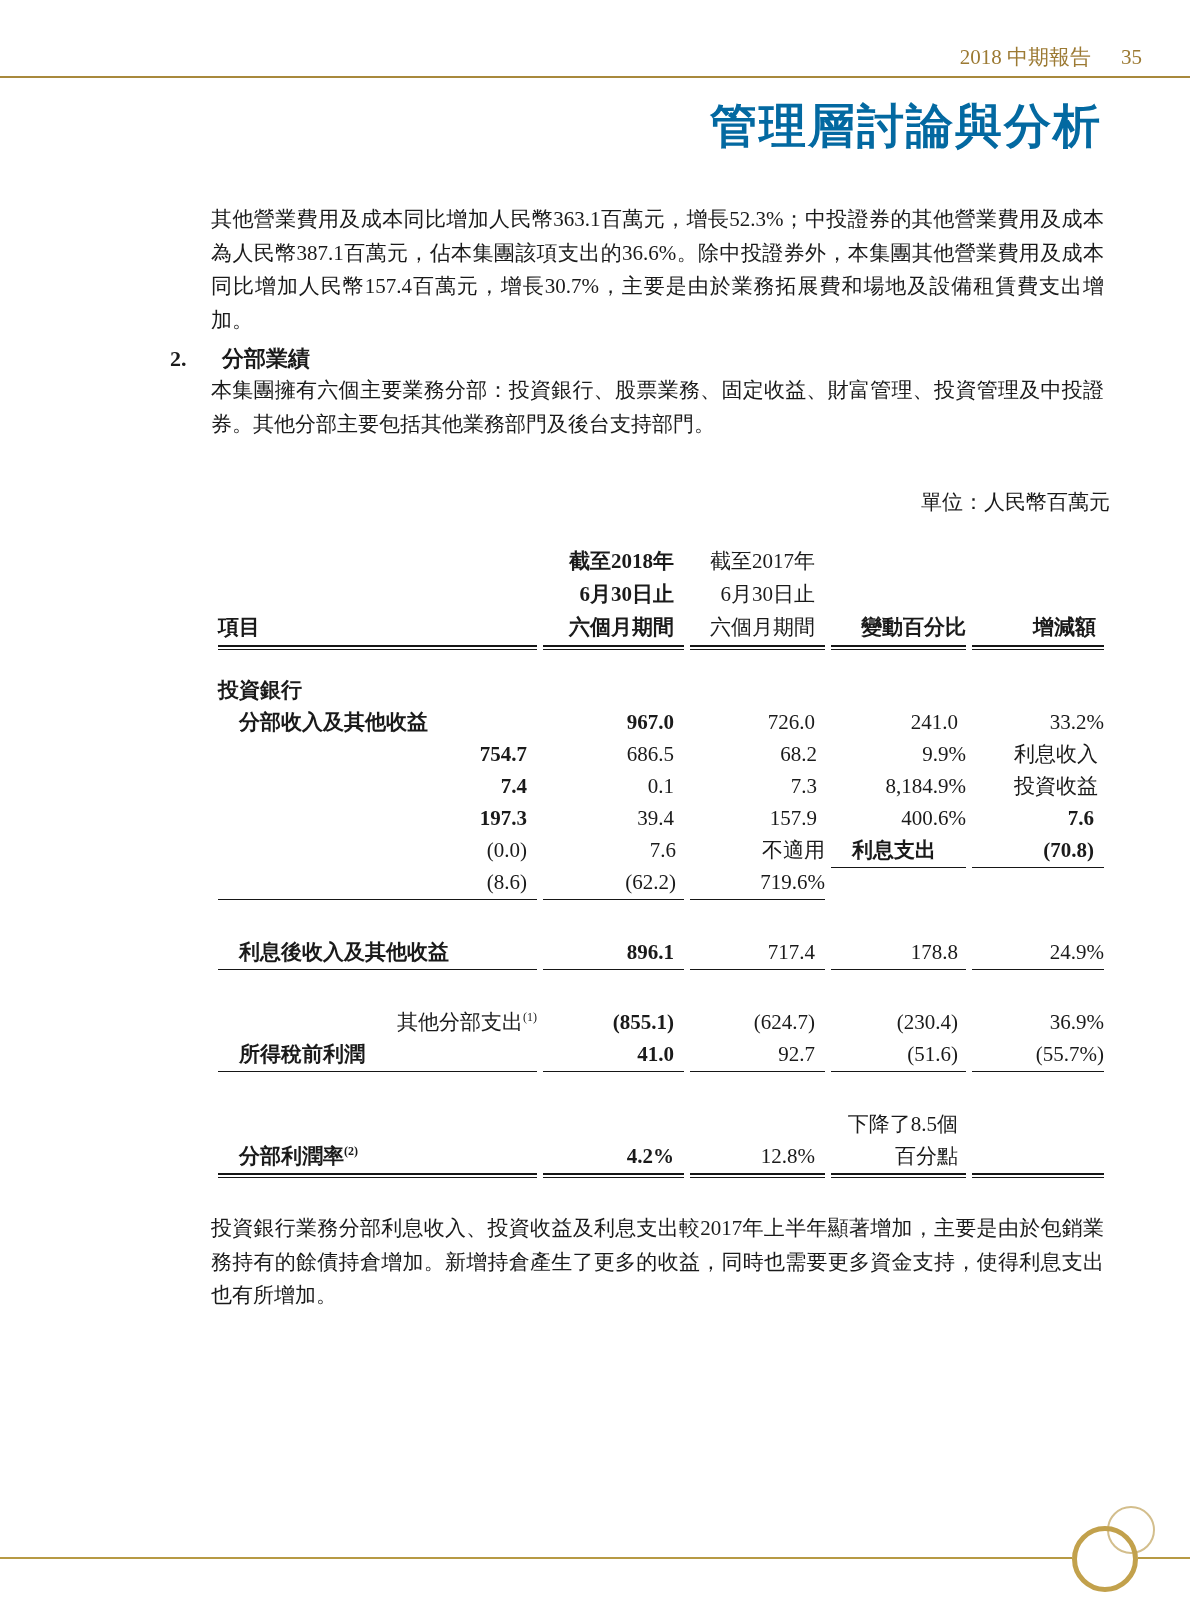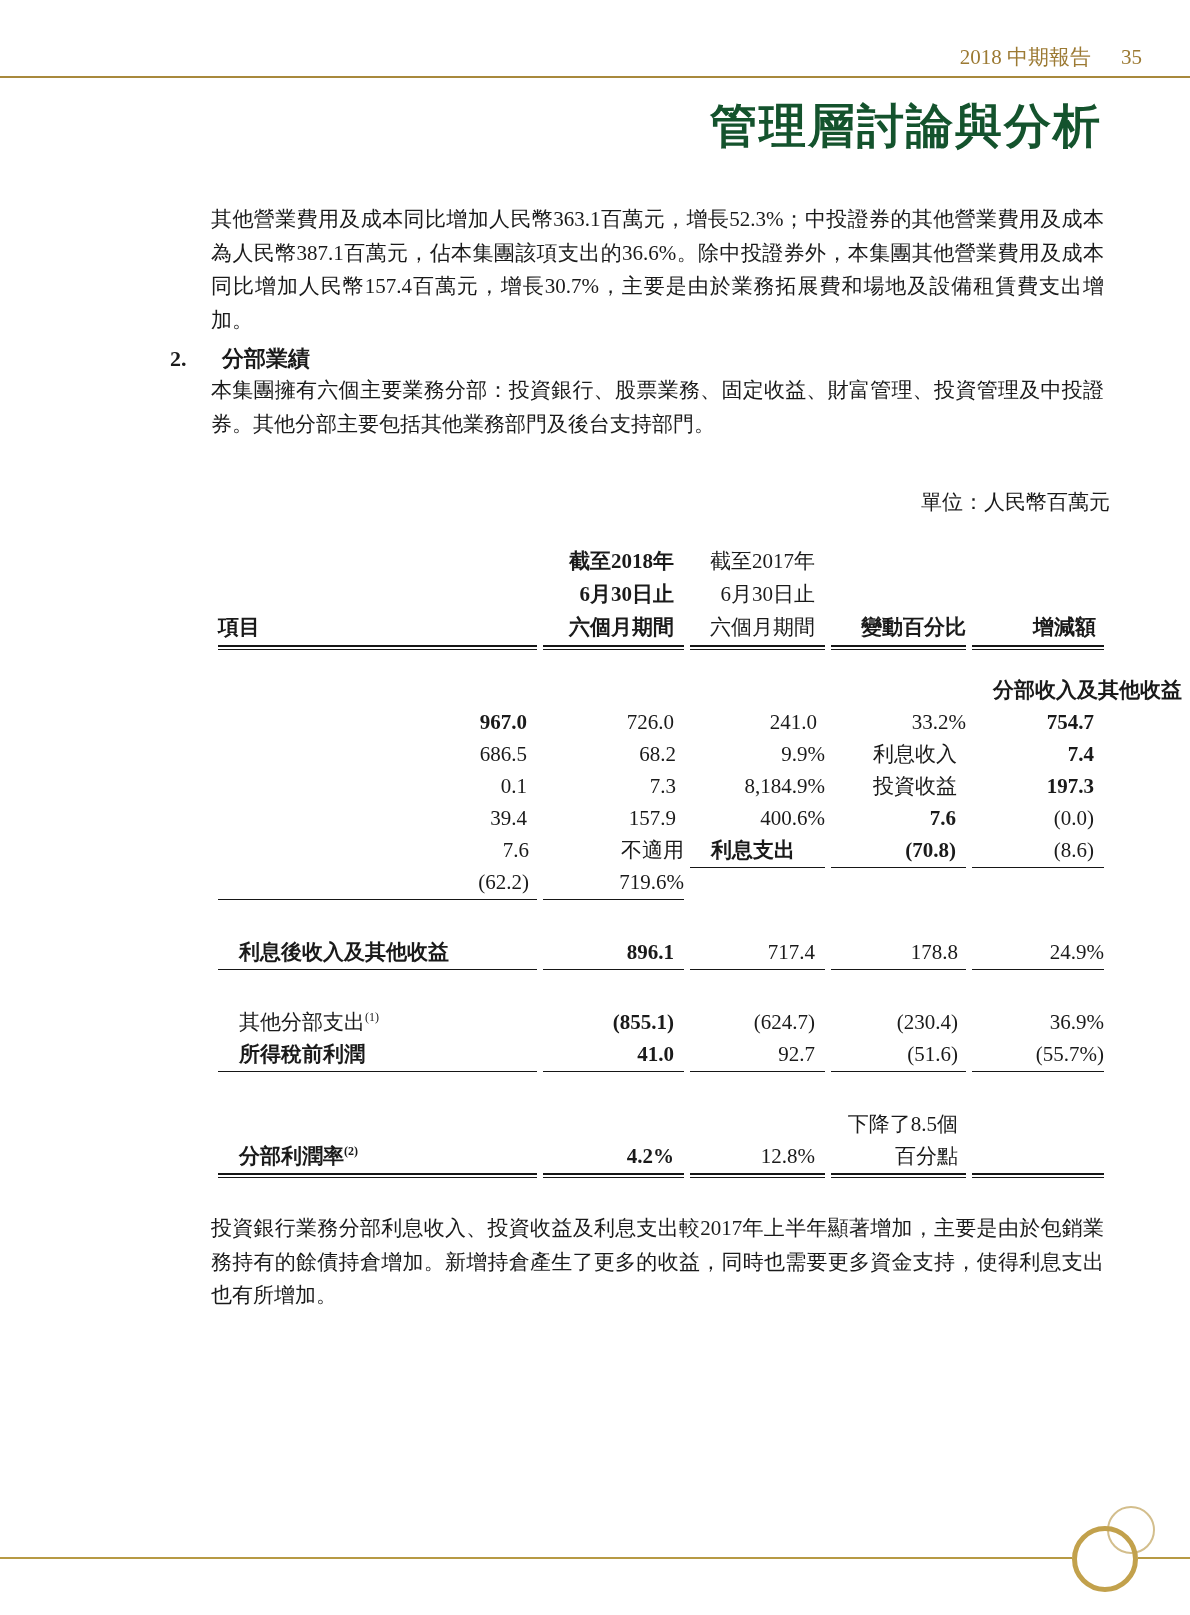--- a/index.html
+++ b/index.html
@@ -18,21 +18,21 @@
     background:#a8893c;
   }
   .runhead {
     position:absolute; top:44px; right:48px;
     display:flex; gap:30px; align-items:baseline;
     color:#9c7a33; font-weight:400; font-size:21px; line-height:26px;
   }
   
   .title {
     position:absolute; top:96px; right:88px;
-    font-size:47px; font-weight:700; color:#14532d;
+    font-size:47px; font-weight:700; color:#0369a1;
     letter-spacing:2px; line-height:60px; white-space:nowrap;
   }
   
   .para {
     position:absolute; left:211px; width:893px;
     font-size:21px; line-height:33.5px; text-align:justify;
   }
   .para1 { top:203px; }
   .para2 { top:374px; }
   .closing { top:1212px; }
@@ -137,20 +137,21 @@
       <div class="hline b">增減額</div>
     </div>
     <div class="rl rl-d"></div>
     <div class="rl rl-d"></div>
     <div class="rl rl-d"></div>
     <div class="rl rl-d"></div>
     <div class="rl rl-d"></div>
   </div>
 
   <div class="tgrid tbody">
+      <div class="cell c1 b" style="padding-left: 0px;"><span>投資銀行</span></div>
       <div class="cell c2 b"></div>
       <div class="cell c3"></div>
       <div class="cell c4"></div>
       <div class="cell c5"></div>
       <div class="cell c1 b" style="padding-left: 21px;"><span>分部收入及其他收益</span></div>
       <div class="cell c2 b">967.0</div>
       <div class="cell c3">726.0</div>
       <div class="cell c4">241.0</div>
       <div class="cell c5">33.2%</div>
       <div class="cell c2 b">754.7</div>
@@ -186,21 +187,21 @@
       <div class="cell c2 b">896.1</div>
       <div class="cell c3">717.4</div>
       <div class="cell c4">178.8</div>
       <div class="cell c5">24.9%</div>
       <div class="rl rl-s"></div>
       <div class="rl rl-s"></div>
       <div class="rl rl-s"></div>
       <div class="rl rl-s"></div>
       <div class="rl rl-s"></div>
       <div class="sp"></div>
-      <div class="cell c1" style="padding-left: 21px;"><span>其他分部支出</span><sup>(1)</sup></div>
+      <div class="cell c1" style="padding-left: 21px; text-align: right;"><span>其他分部支出</span><sup>(1)</sup></div>
       <div class="cell c2 b">(855.1)</div>
       <div class="cell c3">(624.7)</div>
       <div class="cell c4">(230.4)</div>
       <div class="cell c5">36.9%</div>
       <div class="cell c1 b" style="padding-left: 21px;"><span>所得稅前利潤</span></div>
       <div class="cell c2 b">41.0</div>
       <div class="cell c3">92.7</div>
       <div class="cell c4">(51.6)</div>
       <div class="cell c5">(55.7%)</div>
       <div class="rl rl-s"></div>

